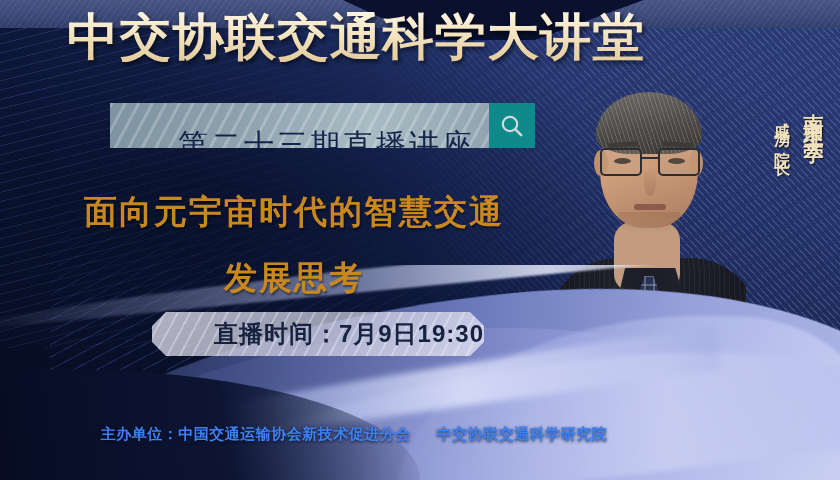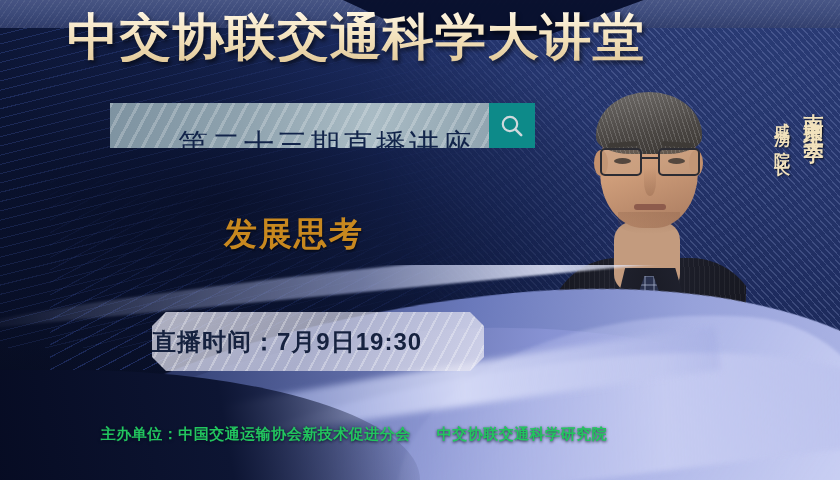--- a/index.html
+++ b/index.html
@@ -236,24 +236,24 @@
     color:#c8881f;
     font-size:33px;font-weight:bold;line-height:1.33;
     letter-spacing:2px;
     text-shadow:1px 2px 2px rgba(0,0,0,.45);
     font-family:"DejaVu Sans","Liberation Sans",sans-serif;
   }
   .lecture .l2{display:block;margin-top:22px;}
 
   
   .time-pill{
-    position:absolute;left:152px;top:312px;width:332px;height:59px;
+    position:absolute;left:152px;top:312px;width:332px;height:44px;
     background:linear-gradient(135deg,rgba(222,222,236,.78) 0%,rgba(205,206,224,.72) 50%,rgba(228,228,242,.8) 100%);
     clip-path:polygon(14px 0,calc(100% - 14px) 0,100% 14px,100% calc(100% - 14px),calc(100% - 14px) 100%,14px 100%,0 calc(100% - 14px),0 14px);
-    display:flex;align-items:center;justify-content:flex-start;
+    display:flex;align-items:center;justify-content:flex-end;
     overflow:hidden;
     box-shadow:0 2px 6px rgba(0,0,0,.35);
   }
   .time-pill::before{
     content:"";position:absolute;inset:0;
     background:repeating-linear-gradient(118deg,rgba(255,255,255,.30) 0 2px,rgba(255,255,255,0) 2px 11px);
   }
   .time-text{
     position:relative;z-index:2;color:#16223f;font-size:24px;font-weight:bold;letter-spacing:1px;
   }
@@ -266,21 +266,21 @@
     font-weight:bold;
     text-shadow:1px 1px 2px rgba(0,0,0,.6);
     letter-spacing:6px;
   }
   .v-univ{right:12px;top:98px;font-size:20px;}
   .v-name{right:48px;top:110px;font-size:16px;letter-spacing:8px;}
 
   
   .footer{
     position:absolute;left:0;top:425px;width:708px;text-align:center;
-    color:#22c55e;font-size:15px;font-weight:bold;letter-spacing:.5px;
+    color:#3b82f6;font-size:15px;font-weight:bold;letter-spacing:.5px;
     text-shadow:0 1px 3px rgba(8,12,35,.85);
   }
   .footer .gap{display:inline-block;width:26px;}
 </style>
 </head>
 <body>
 
 <div class="poster">
 
   <div class="bg-base"></div>
@@ -334,20 +334,21 @@
     </div>
     <div class="banner-search">
       <svg width="26" height="26" viewBox="0 0 26 26">
         <circle cx="11" cy="11" r="7.2" fill="none" stroke="#cfd8dc" stroke-width="2.2"></circle>
         <line x1="16.4" y1="16.4" x2="22.2" y2="22.2" stroke="#cfd8dc" stroke-width="2.6" stroke-linecap="round"></line>
       </svg>
     </div>
   </div>
 
   <div class="lecture">
+    <span class="l1">面向元宇宙时代的智慧交通</span>
     <span class="l2">发展思考</span>
   </div>
 
   <div class="time-pill">
     <span class="time-text">直播时间：7月9日19:30</span>
   </div>
 
   <div class="vtext v-univ">南京理工大学</div>
   <div class="vtext v-name">戚湧  院长</div>
 

